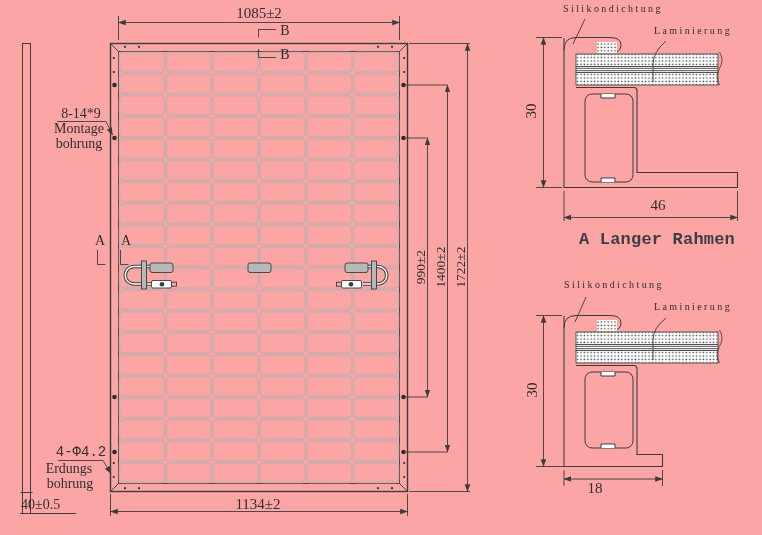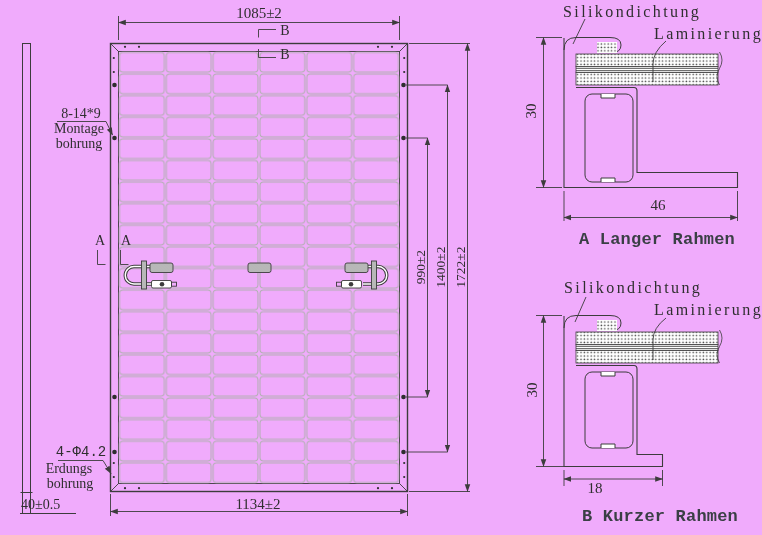--- a/index.html
+++ b/index.html
@@ -1,24 +1,24 @@
 <!DOCTYPE html>
 <html><head>
 <meta charset="utf-8">
 <style>
   html,body{margin:0;padding:0;background:#fff;}
-  .stage{position:relative;width:762px;height:535px;background:#f0abfc;overflow:hidden;
+  .stage{position:relative;width:762px;height:535px;background:#fca5a5;overflow:hidden;
          font-family:"Liberation Serif", serif;color:#2f2f2f;}
   .stage svg{position:absolute;left:0;top:0;}
   .t{position:absolute;font-size:15px;line-height:1.05;white-space:nowrap;}
   .c{text-align:center;}
   .s14{font-size:14px;}
   .s13{font-size:13.5px;}
   .rot{transform:rotate(-90deg);transform-origin:center center;}
-  .sp{font-size:16px;letter-spacing:2.4px;}
+  .sp{font-size:10px;letter-spacing:2.4px;}
   .cap{font-family:Liberation Mono, monospace;font-weight:700;font-size:17px;
        color:#3a3f45;letter-spacing:0.2px;}
 </style>
 </head>
 <body>
 
 <div class="stage">
 
 <svg width="762" height="535" viewBox="0 0 762 535">
   <defs>
@@ -190,15 +190,14 @@
 <div class="t sp" style="left:563px;top:4px;">Silikondichtung</div>
 <div class="t sp" style="left:654px;top:26px;">Laminierung</div>
 <div class="t c rot" style="left:517px;top:103px;width:30px;">30</div>
 <div class="t c" style="left:638px;top:198px;width:40px;">46</div>
 <div class="t cap" style="left:579px;top:231px;">A Langer Rahmen</div>
 
 <div class="t sp" style="left:564px;top:280px;">Silikondichtung</div>
 <div class="t sp" style="left:654px;top:302px;">Laminierung</div>
 <div class="t c rot" style="left:518px;top:382px;width:30px;">30</div>
 <div class="t c" style="left:575px;top:481px;width:40px;">18</div>
-<div class="t cap" style="left:582px;top:508px;">B Kurzer Rahmen</div>
 
 </div>
 
 </body></html>

